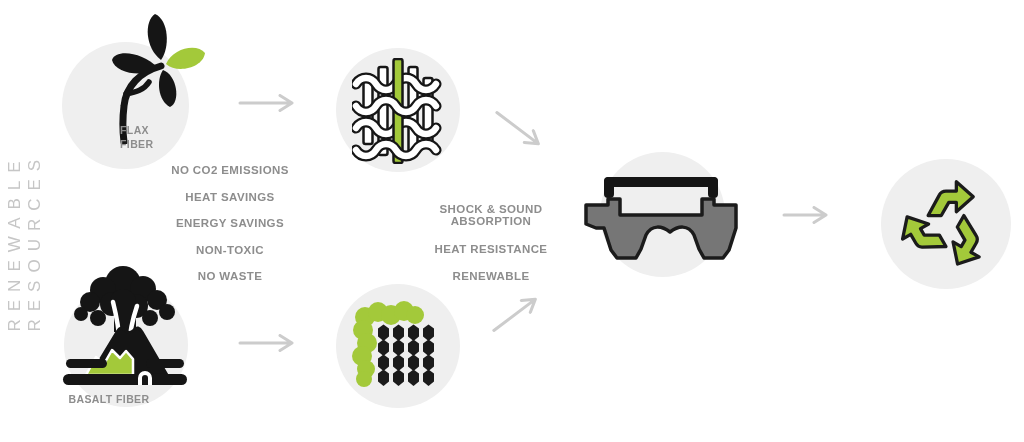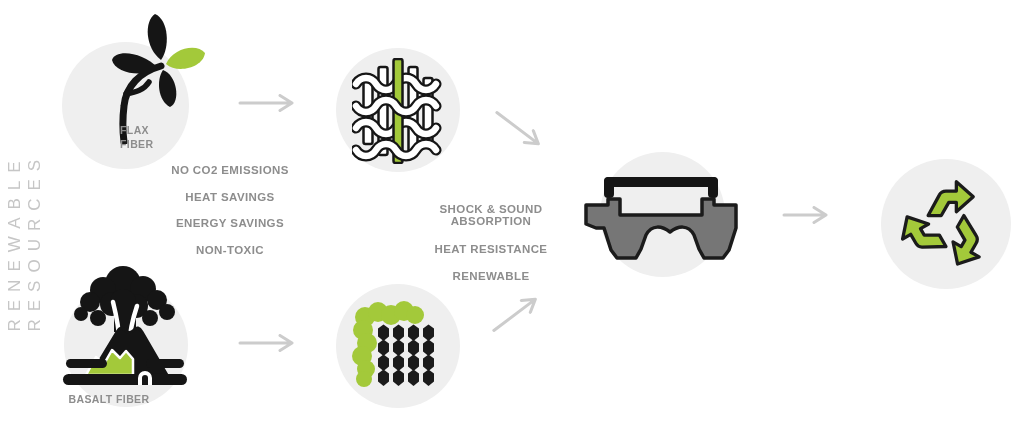--- a/index.html
+++ b/index.html
@@ -160,20 +160,21 @@
   </svg>
   <svg class="arrow" style="left:782px;top:206px;" width="50" height="18" viewBox="0 0 50 18">
     <path d="M2,9 H42 M32,1.5 L44,9 L32,16.5" stroke="#cccccc" stroke-width="3" fill="none" stroke-linecap="round" stroke-linejoin="round"></path>
   </svg>
 
   <div class="txt benefits">
     <div>NO CO2 EMISSIONS</div>
     <div>HEAT SAVINGS</div>
     <div>ENERGY SAVINGS</div>
     <div>NON-TOXIC</div>
+    <div>NO WASTE</div>
   </div>
 
   <div class="txt properties">
     <div>SHOCK &amp; SOUND ABSORPTION</div>
     <div>HEAT RESISTANCE</div>
     <div>RENEWABLE</div>
   </div>
 
 
 </div>

